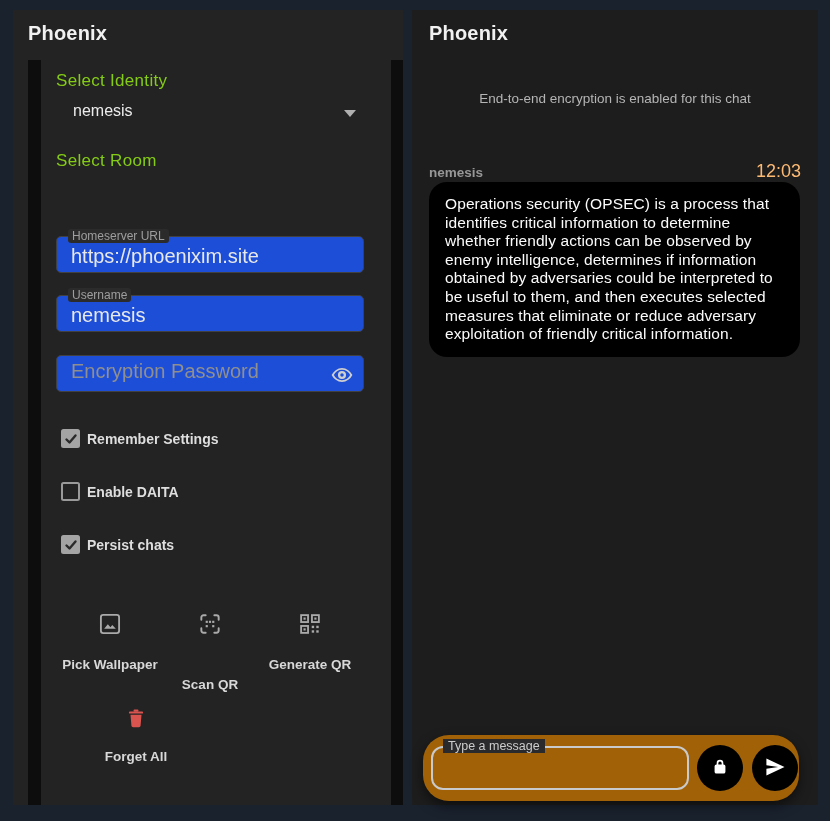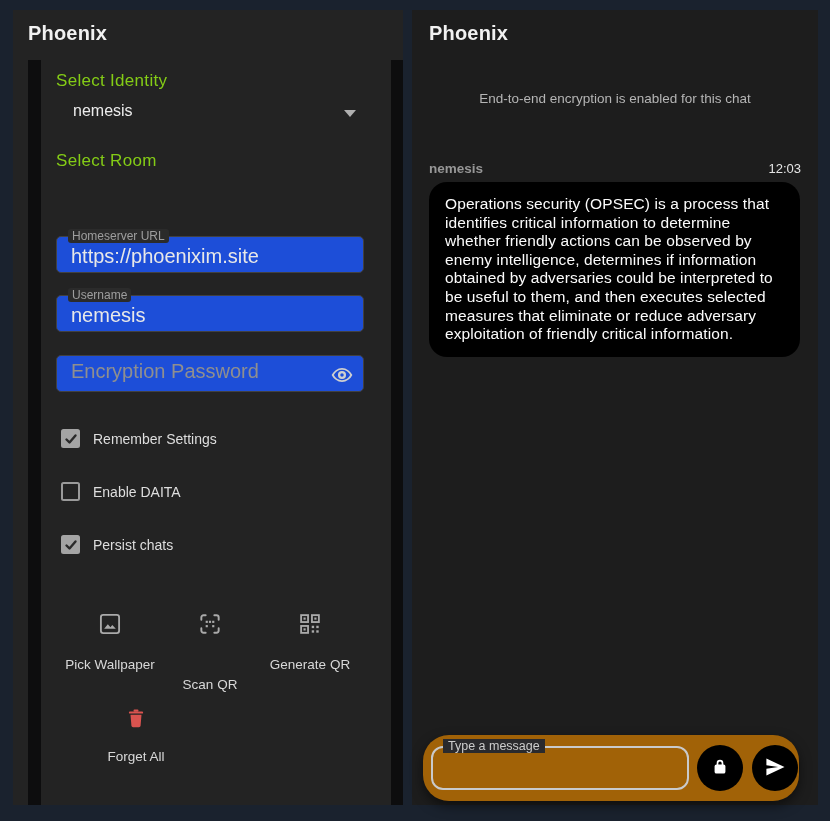--- a/index.html
+++ b/index.html
@@ -50,52 +50,52 @@
     color:#e8e8e8; font-size:20px; padding:8px 34px 4px 14px;
     font-family:"Liberation Sans", sans-serif;
   }
   .field.password input { padding-top:0; }
   .field.password input::placeholder { color:#8f8f8f; opacity:1; }
   .eye-btn {
     position:absolute; right:9px; top:7px; width:24px; height:24px;
     background:none; border:none; cursor:pointer; padding:0;
   }
 
-  .checkbox-row { position:absolute; left:5px; display:flex; align-items:center; gap:13px; cursor:pointer; }
+  .checkbox-row { position:absolute; left:5px; display:flex; align-items:center; gap:7px; cursor:pointer;font-weight:bold; }
   .checkbox {
     width:19px; height:19px; border-radius:2.5px;
     border:2px solid #9a9a9a; background:transparent;
     display:flex; align-items:center; justify-content:center; flex:0 0 auto;
   }
   .checkbox.checked { background:#a4a4a4; border-color:#a4a4a4; }
   .checkbox svg { display:none; }
   .checkbox.checked svg { display:block; }
   .checkbox-label { font-size:14px; color:#dedede; }
 
   .icon-button {
     position:absolute; width:110px; background:none; border:none; cursor:pointer;
     display:flex; flex-direction:column; align-items:center; gap:17px;
-    color:#d8d8d8; font-family:"Liberation Sans", sans-serif;
+    color:#d8d8d8; font-family:"Liberation Sans", sans-serif;font-weight:bold;
   }
   .icon-button .ib-label { font-size:13.5px; color:#d8d8d8; }
   .ico { color:#aaaaaa; }
   .ico.red { color:#d9534f; }
 
   
   .right-panel { left:412px; width:406px; background:#1d1d1d; }
   .e2e-notice {
     position:absolute; top:81px; left:0; width:100%;
     text-align:center; font-size:13.5px; color:#b5b5b5;
   }
   .msg-meta {
     position:absolute; top:151px; left:17px; right:17px;
     display:flex; justify-content:space-between; align-items:baseline;
   }
   .msg-sender { font-size:13.5px; font-weight:700; color:#979797; }
-  .msg-time { font-size:13px; color:#e5e5e5;margin-left:37px; }
+  .msg-time { font-size:18px; color:#fdba74;margin-left:37px; }
   .msg-bubble {
     position:absolute; top:172px; left:17px; right:18px;
     background:#000; border-radius:18px;
     padding:13px 16px; color:#fbfbfb;
     font-size:15.5px; line-height:1.2; letter-spacing:.1px;
   }
 
   .composer {
     position:absolute; left:11px; top:725px; width:376px; height:66px;
     background:#a16207; border-radius:26px;

